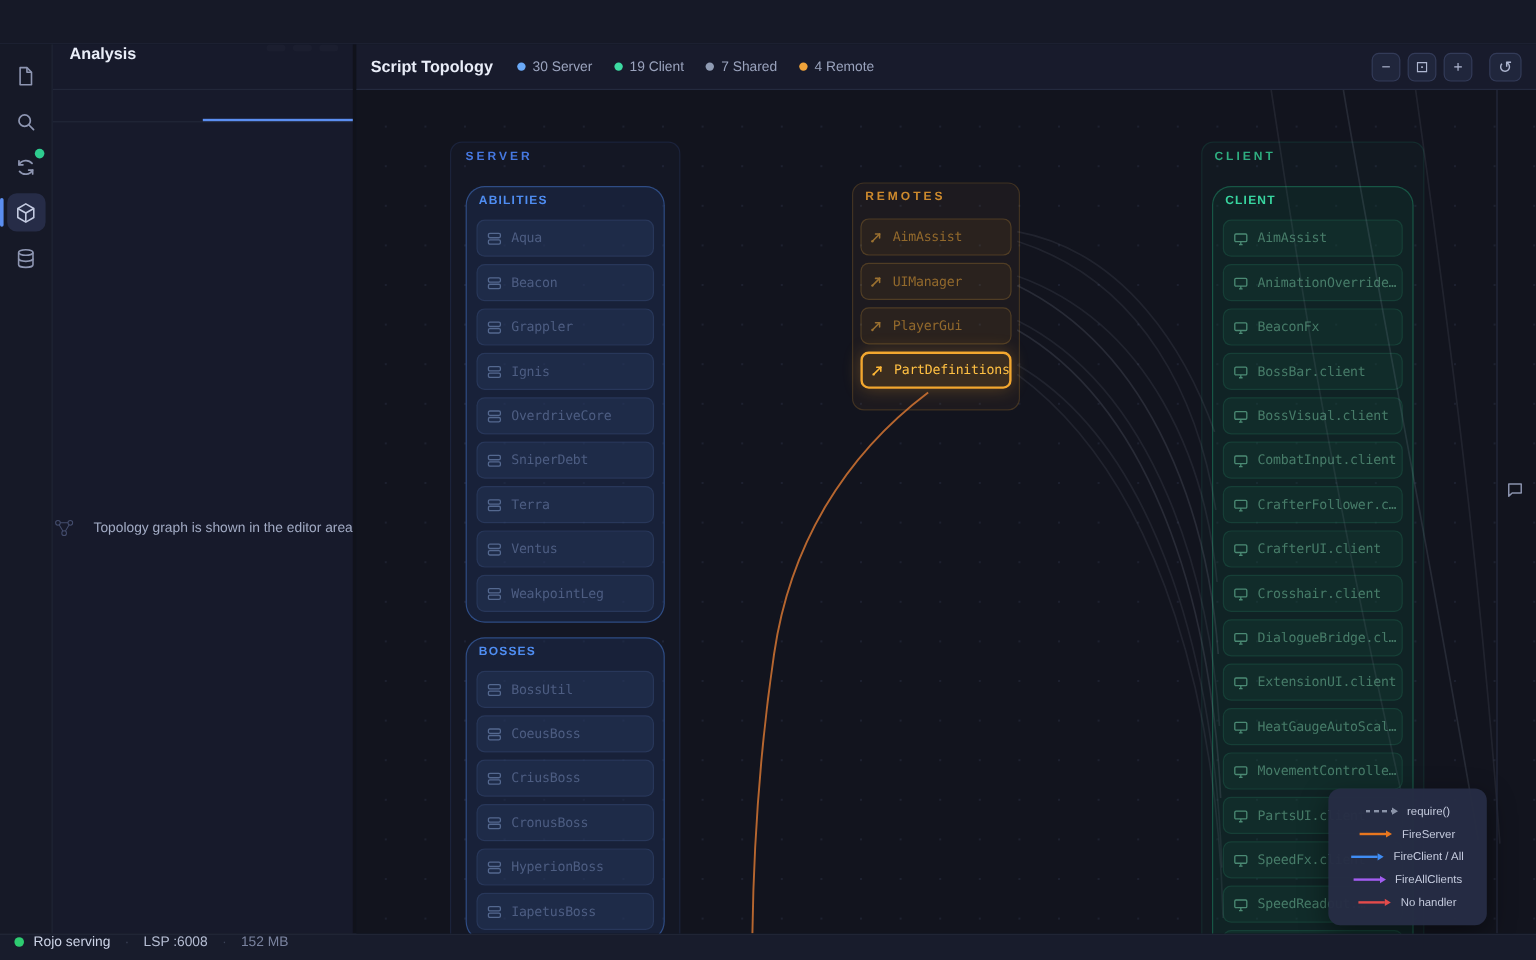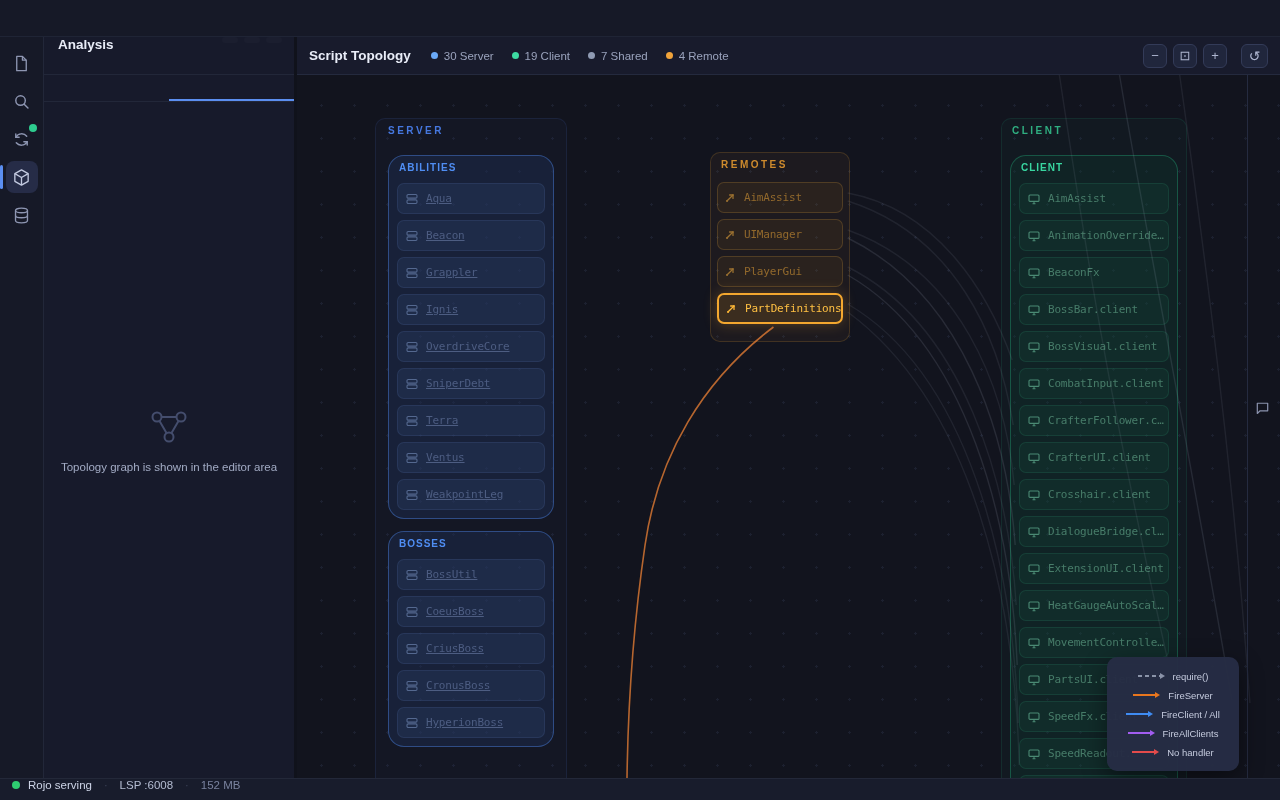--- a/index.html
+++ b/index.html
@@ -35,21 +35,21 @@
            border-bottom:1px solid #222739; }
   .panel-title { font-size:13.5px; font-weight:bold; color:#e9edf8; }
   .hbtns { margin-left:auto; display:flex; gap:6px; }
   .hbtn { font-family:inherit; font-size:10.5px; padding:3px 8px; border-radius:5px; cursor:pointer;
           color:var(--ac); border:1px solid var(--ac); background:rgba(255,255,255,0.02); }
   .panel-tabs { height:27px; flex:0 0 27px; display:flex; border-bottom:1px solid #222739; }
   .tab { flex:1; display:flex; align-items:center; justify-content:center; font-size:12px;
          color:#8a92ad; background:none; border:none; border-bottom:2px solid transparent;
          cursor:pointer; font-family:inherit; }
   .tab.active { color:#5c9cf5; font-weight:bold; border-bottom-color:#5b8ef0; }
-  .panel-body { flex:1; display:flex; flex-direction:column; align-items:center; justify-content:center;
+  .panel-body { flex:1; display:flex; flex-direction:row; align-items:center; justify-content:center;
          gap:15px; }
   .empty-text { font-size:11.5px; color:#a2abc4; white-space:nowrap; }
 
   
   .editor { flex:1; display:flex; flex-direction:column; min-width:0; }
   .editor-header { height:38px; flex:0 0 38px; background:#181b2c; border-bottom:1px solid #242a3e;
          display:flex; align-items:center; padding:0 12px; gap:20px; }
   .editor-title { font-size:13.5px; font-weight:bold; color:#e9edf8; white-space:nowrap; }
   .counts { display:flex; gap:18px; }
   .count { display:flex; align-items:center; gap:6px; font-size:11.5px; color:#9aa3bd; }
@@ -85,21 +85,21 @@
   .nbox.blue .nbox-title { color:#4f8df2; }
   .nbox.green { background:rgba(14,60,46,0.30); border:1px solid rgba(34,150,110,0.45); }
   .nbox.green .nbox-title { color:#38d6a0; }
 
   .nitems { display:flex; flex-direction:column; gap:6px; }
   .node { height:31px; flex:0 0 31px; display:flex; align-items:center; gap:8px; padding:0 8px;
         border-radius:7px; font-family:"DejaVu Sans Mono", monospace; font-size:11px;
         letter-spacing:-0.2px; white-space:nowrap; overflow:hidden; cursor:pointer; }
   .node .nicon { flex:0 0 12px; display:flex; }
   .nbox.blue .node { background:rgba(46,66,110,0.30); border:1px solid rgba(100,135,200,0.14);
-        color:#4d5d82;text-decoration:underline; }
+        color:#4d5d82; }
   .nbox.blue .nicon { color:#54688f; }
   .nbox.green .node { background:rgba(22,92,68,0.16); border:1px solid rgba(52,168,126,0.16);
         color:#477c69; }
   .nbox.green .nicon { color:#4b8a74; }
   .ritems { display:flex; flex-direction:column; gap:6px; }
   .ritems .node { padding:0 6px; background:rgba(160,110,30,0.10);
         border:1px solid rgba(220,160,60,0.22); color:#92692c; }
   .ritems .nicon { color:#9a7030; }
   .ritems .node.selected { background:rgba(170,115,30,0.22); border:2px solid #f3a72f;
         color:#ffc043; box-shadow:0 0 14px rgba(243,167,47,0.28); }
@@ -379,20 +379,29 @@
                       <span class="nlabel">CronusBoss</span>
                     </div>
                   <div class="node">
                       <span class="nicon">
                         <svg width="12" height="12" viewBox="0 0 12 12" fill="none" stroke="currentColor" stroke-width="1.1">
                         <rect x="1" y="1.5" width="10" height="3.6" rx="1.2"></rect>
                         <rect x="1" y="6.9" width="10" height="3.6" rx="1.2"></rect>
                       </svg>
                       </span>
                       <span class="nlabel">HyperionBoss</span>
+                    </div>
+                  <div class="node">
+                      <span class="nicon">
+                        <svg width="12" height="12" viewBox="0 0 12 12" fill="none" stroke="currentColor" stroke-width="1.1">
+                        <rect x="1" y="1.5" width="10" height="3.6" rx="1.2"></rect>
+                        <rect x="1" y="6.9" width="10" height="3.6" rx="1.2"></rect>
+                      </svg>
+                      </span>
+                      <span class="nlabel">IapetusBoss</span>
                     </div>
                 </div>
               </div>
             </div>
         </div>
 
         <div class="ggroup remotes">
           <div class="glabel">REMOTES</div>
           <div class="ritems">
 

